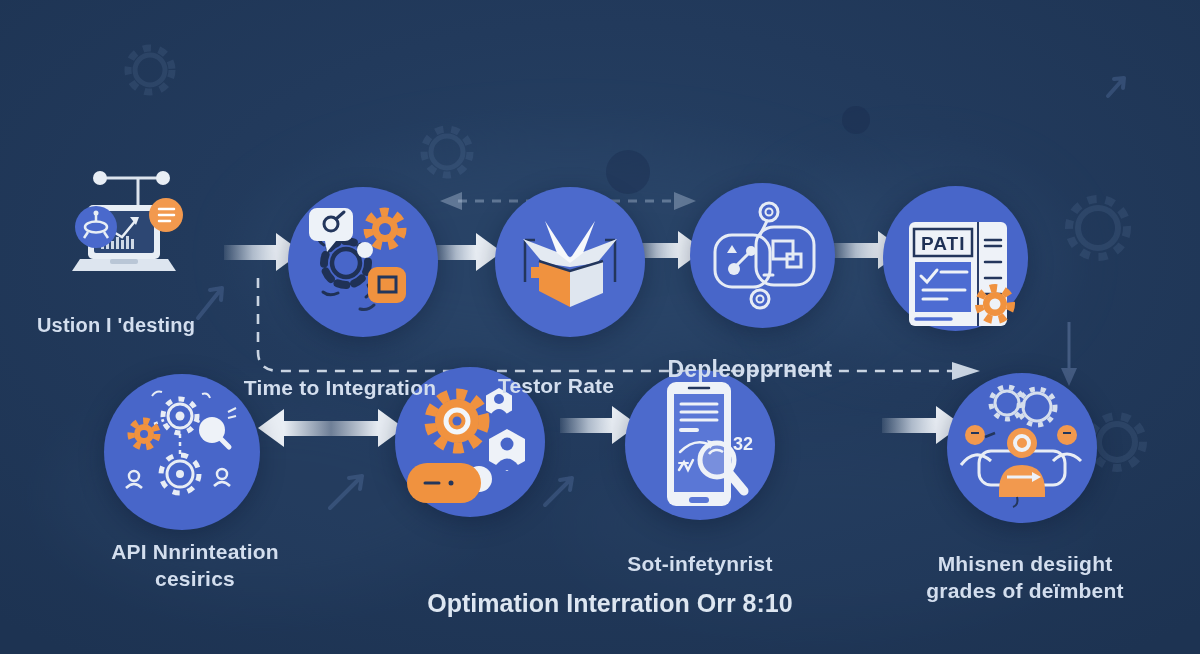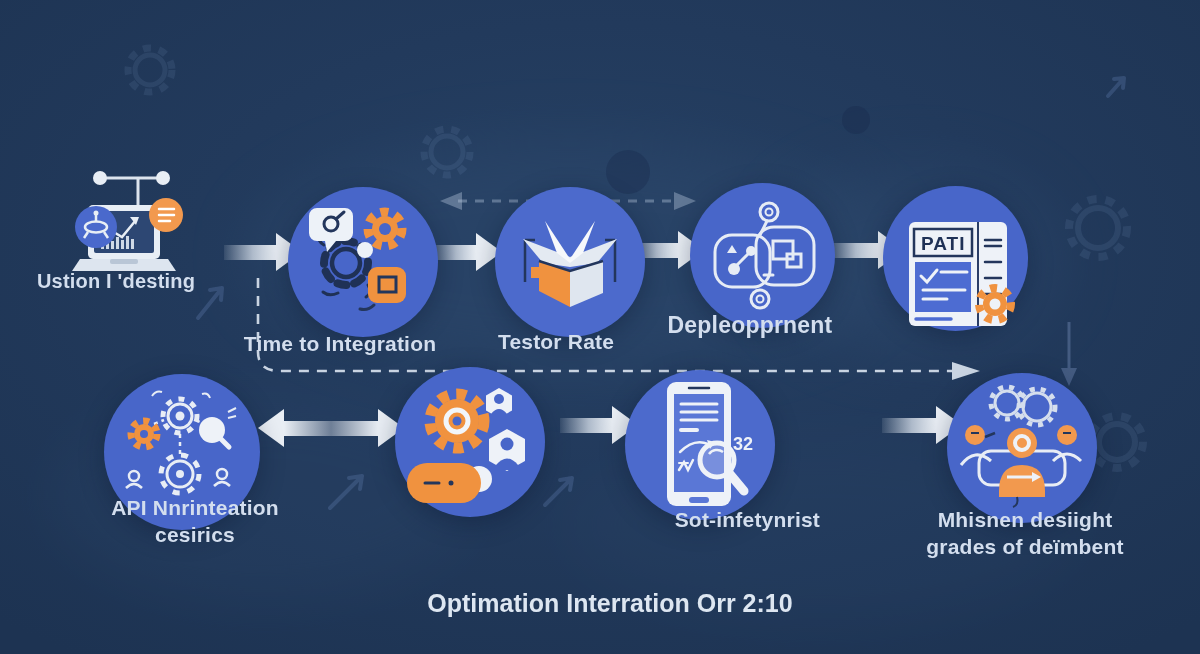--- a/index.html
+++ b/index.html
@@ -15,29 +15,29 @@
   .cloud4{left:560px;top:430px;width:520px;height:190px;opacity:.22;}
   .decor-svg{position:absolute;left:0;top:0;z-index:1;pointer-events:none;}
   .page-title{
     position:absolute;left:250px;top:52px;width:700px;text-align:center;z-index:3;
     font-size:45px;font-weight:700;color:#e8eef6;letter-spacing:.5px;
   }
   .node{position:absolute;border-radius:50%;background:#4866c9;z-index:2;
     box-shadow:0 6px 24px rgba(10,20,45,.35);}
   .node svg{position:absolute;left:0;top:0;}
   .src-icon{position:absolute;left:70px;top:163px;width:150px;height:140px;z-index:2;}
-  .lbl{position:absolute;z-index:3;text-align:center;color:#d3deee;font-weight:600;letter-spacing:.2px;}
+  .lbl{position:absolute;z-index:3;text-align:center;color:#d3deee;font-weight:600;letter-spacing:.2px;margin-top:44px;}
   .lbl-src{left:16px;top:270px;width:200px;font-size:20px;}
   .lbl-1{left:220px;top:332px;width:240px;font-size:21px;}
   .lbl-2{left:456px;top:330px;width:200px;font-size:21px;}
   .lbl-3{left:640px;top:312px;width:220px;font-size:23px;}
   .lbl-4{left:850px;top:336px;width:200px;font-size:20px;}
   .lbl-b{line-height:27px;font-size:21px;}
   .lbl-b1{left:75px;top:494px;width:240px;}
-  .lbl-b3{left:580px;top:506px;width:240px;text-align:right;}
+  .lbl-b3{left:580px;top:506px;width:240px;}
   .lbl-b4{left:885px;top:506px;width:280px;}
   .footer-caption{position:absolute;left:400px;top:589px;width:420px;text-align:center;z-index:3;
     font-size:25px;font-weight:600;color:#dde6f1;}
   .arrow{position:absolute;display:flex;align-items:center;z-index:2;height:38px;}
   .arrow .shaft{height:15px;background:linear-gradient(90deg, rgba(130,145,165,.2), rgba(198,208,221,.85) 55%, #e9eef4);}
   .arrow .shaft-dbl{height:15px;background:linear-gradient(90deg,#e9eef4, rgba(150,162,180,.65) 50%, #e9eef4);}
   .arrow .head{width:0;height:0;border-top:19px solid transparent;border-bottom:19px solid transparent;border-left:26px solid #e9eef4;}
   .arrow .head-left{width:0;height:0;border-top:19px solid transparent;border-bottom:19px solid transparent;border-right:26px solid #e9eef4;}
   .a1{left:224px;top:233px;} .a1 .shaft{width:52px;}
   .a2{left:432px;top:233px;} .a2 .shaft{width:44px;}
@@ -386,15 +386,15 @@
         <polygon points="85,99 94,104 85,109" fill="#eef2f8"></polygon>
         <path d="M70 124 q2 8 -4 10" fill="none" stroke="#23365c" stroke-width="2"></path>
       </g>
     </svg>
   </div>
   <div class="lbl lbl-b lbl-b4">
     <div>Mhisnen desiight</div>
     <div>grades of deïmbent</div>
   </div>
 
-  <div class="footer-caption">Optimation Interration Orr 2:10</div>
+  <div class="footer-caption">Optimation Interration Orr 8:10</div>
 
 </div>
 
 </body></html>

